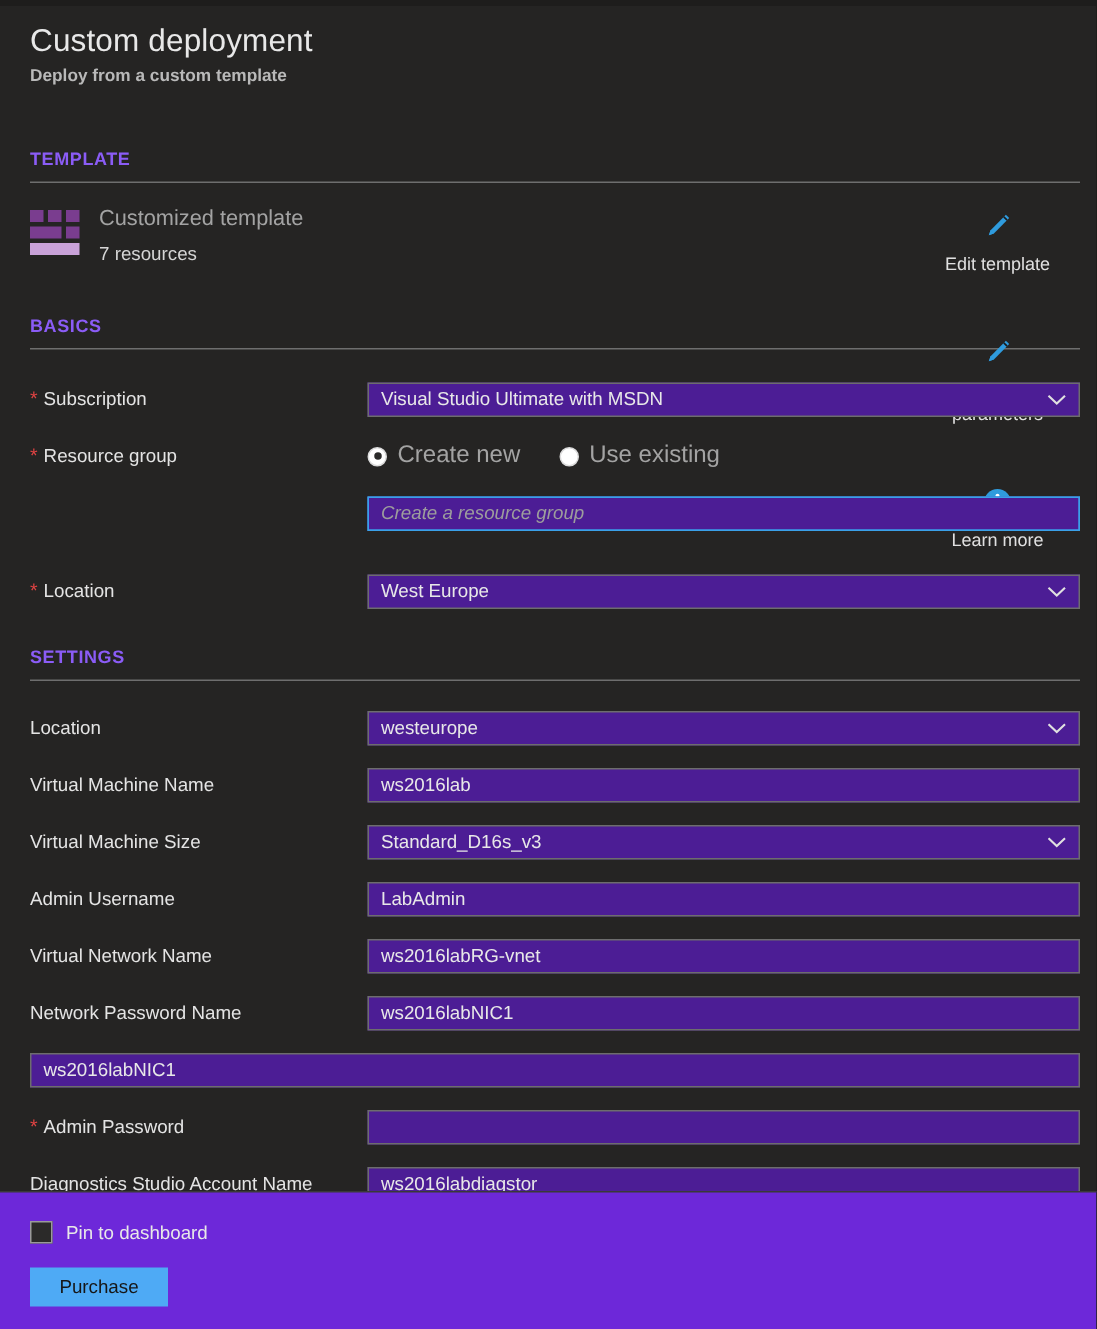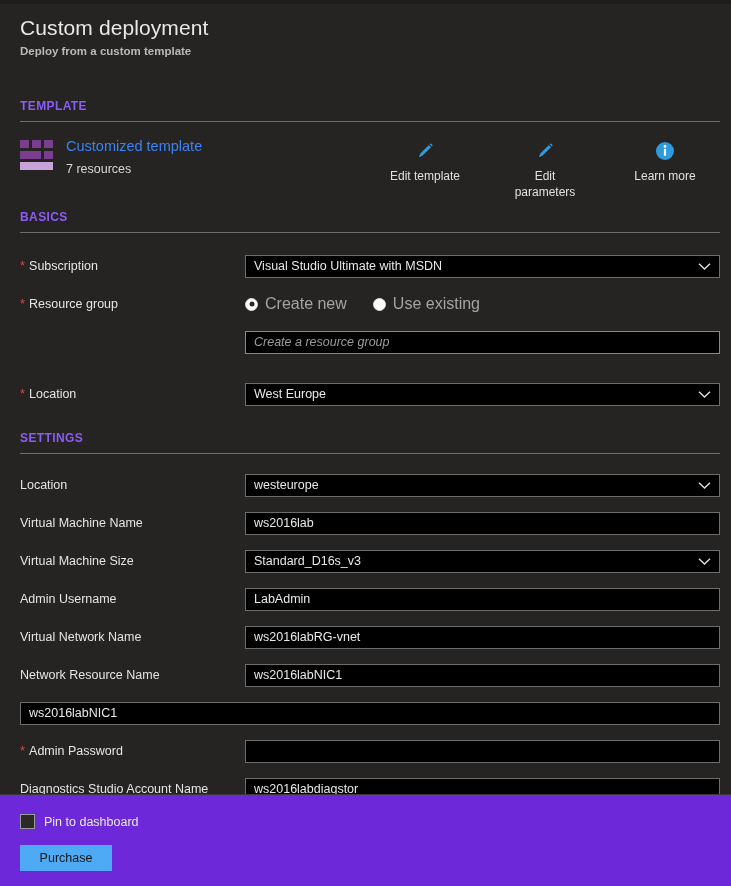--- a/index.html
+++ b/index.html
@@ -96,37 +96,38 @@
   .tmpl-icon .b.light { background: #c9a2d8; }
   .tmpl-icon .r1 .b { width: 9px; margin-right: 3px; }
   .tmpl-icon .r1 .b:last-child { margin-right: 0; }
   .tmpl-icon .r2 .b1 { width: 21px; margin-right: 3px; }
   .tmpl-icon .r2 .b2 { width: 9px; }
   .tmpl-icon .r3 .b1 { width: 33px; }
 
   .tmpl-text { margin-left: 12px; flex: 0 0 auto; }
   .tmpl-name {
     font-size: 14.5px;
-    color: #3b82f6;
+    color: #a3a3a3;
     font-weight: 400;
     line-height: 20px;
   }
   .tmpl-count {
     font-size: 12.5px;
     color: #d6d6d6;
     line-height: 18px;
     margin-top: 4px;
   }
 
   .tmpl-actions {
     margin-left: auto;
     display: flex;
     gap: 38px;
     padding-right: 14px;
     padding-top: 2px;
+    flex-direction: column;
   }
   .tmpl-action {
     width: 82px;
     text-align: center;
     cursor: pointer;
     user-select: none;
   }
   .tmpl-action .glyph {
     height: 26px;
     display: flex;
@@ -161,21 +162,21 @@
     color: #e04343;
     margin-right: 4px;
     font-size: 13px;
     line-height: 12px;
   }
   .field-control { flex: 1 1 auto; position: relative; }
 
   .txtbox, .selbox {
     width: 100%;
     height: 23px;
-    background: #000000;
+    background: #4c1d95;
     border: 1px solid #6d6d6d;
     color: #e8e8e8;
     font-size: 12.5px;
     font-family: "Liberation Sans", sans-serif;
     padding: 0 8px;
     line-height: 21px;
     display: flex;
     align-items: center;
   }
   .selbox { padding-right: 26px; }
@@ -464,21 +465,21 @@
             <span>Virtual Network Name</span>
           </div>
           <div class="field-control">
             <div class="txtbox">
               <span>ws2016labRG-vnet</span>
             </div>
           </div>
         </div>
         <div class="field-row">
           <div class="field-label">
-            <span>Network Resource Name</span>
+            <span>Network Password Name</span>
           </div>
           <div class="field-control">
             <div class="txtbox">
               <span>ws2016labNIC1</span>
             </div>
           </div>
         </div>
         <div class="field-row">
           <div class="field-control">
             <div class="txtbox">

